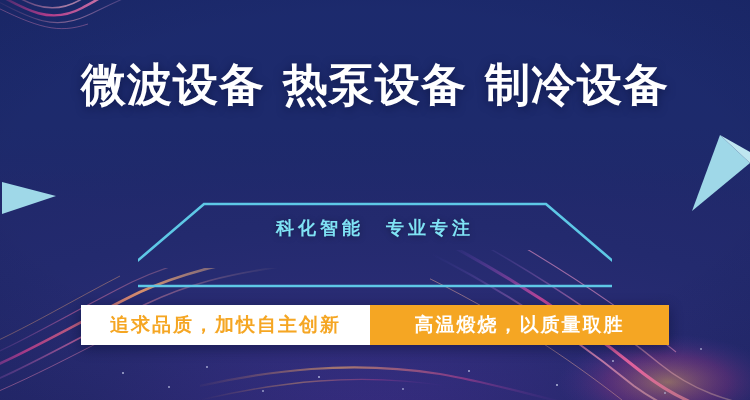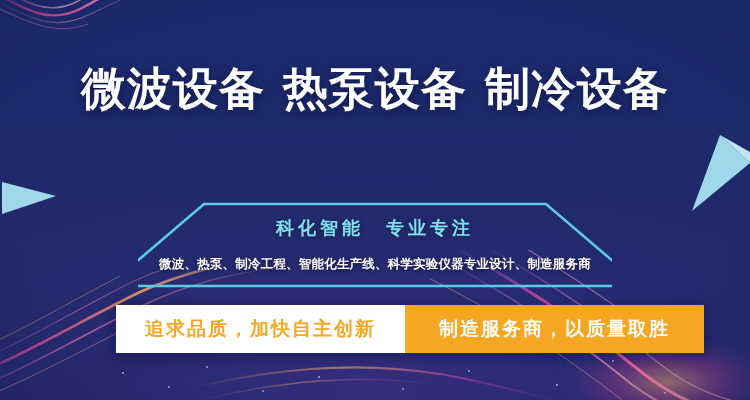--- a/index.html
+++ b/index.html
@@ -1,21 +1,21 @@
 <!DOCTYPE html>
 <html><head>
 <meta charset="utf-8">
 <style>
   html,body{margin:0;padding:0;background:#111;}
   *{box-sizing:border-box;}
   #banner{
     position:relative;
     width:750px;height:400px;
     overflow:hidden;
-    font-family:Liberation Sans, sans-serif;
+    font-family:Liberation Mono, monospace;
     background:#737373;
   }
   
   .bg-base{
     position:absolute;inset:0;
     background:
       radial-gradient(120% 90% at 50% 105%, #3b2f86 0%, #2a2c74 32%, #232a6e 55%, #1e2768 100%),
       linear-gradient(180deg,#1d2a6d 0%,#223072 45%,#2b2b7a 100%);
   }
   .bg-topdark{
@@ -75,23 +75,22 @@
     position:absolute;left:-20px;right:-20px;top:58px;
     text-align:center;color:#ffffff;
     font-size:12.5px;font-weight:bold;letter-spacing:.2px;
     white-space:nowrap;
     text-shadow:0 1px 4px rgba(0,0,0,.5);
   }
 
   
   .slogans{
     position:absolute;left:81px;top:305px;
-    width:588px;height:48px;display:flex;
+    width:588px;height:40px;display:flex;
     box-shadow:0 3px 14px rgba(5,8,40,.45);
-    margin-left:35px;
   }
   .slogan{
     display:flex;align-items:center;justify-content:center;
     font-size:19px;font-weight:bold;letter-spacing:2px;
     white-space:nowrap;
   }
   .slogan-a{flex:0 0 289px;background:#ffffff;color:#f5a623;}
   .slogan-b{flex:1 1 auto;background:#f5a623;color:#ffffff;}
 </style>
 </head>
@@ -210,21 +209,20 @@
   <div class="headline">
     <span class="ln"><span>微波设备</span><span class="gap"></span><span>热泵设备</span><span class="gap"></span><span>制冷设备</span></span>
   </div>
 
   <div class="hexwrap">
     <svg viewBox="0 0 474 92" preserveAspectRatio="none">
       <path d="M-30,88 L66,6 L408,6 L504,88" fill="none" stroke="#5ec8e6" stroke-width="2.6"></path>
       <path d="M-30,88 L504,88" fill="none" stroke="#5ec8e6" stroke-width="2.6"></path>
     </svg>
     <div class="hex-tag"><span>科化智能</span><span class="gap2"></span><span>专业专注</span></div>
-    <div class="hex-sub">微波、热泵、制冷工程、智能化生产线、科学实验仪器专业设计、制造服务商</div>
   </div>
 
   <div class="slogans">
     <div class="slogan slogan-a" style="background: rgb(255, 255, 255); color: rgb(245, 166, 35);">追求品质，加快自主创新</div>
-    <div class="slogan slogan-b" style="background: rgb(245, 166, 35); color: rgb(255, 255, 255);">制造服务商，以质量取胜</div>
+    <div class="slogan slogan-b" style="background: rgb(245, 166, 35); color: rgb(255, 255, 255);">高温煅烧，以质量取胜</div>
   </div>
 
 </div>
 
 </body></html>

